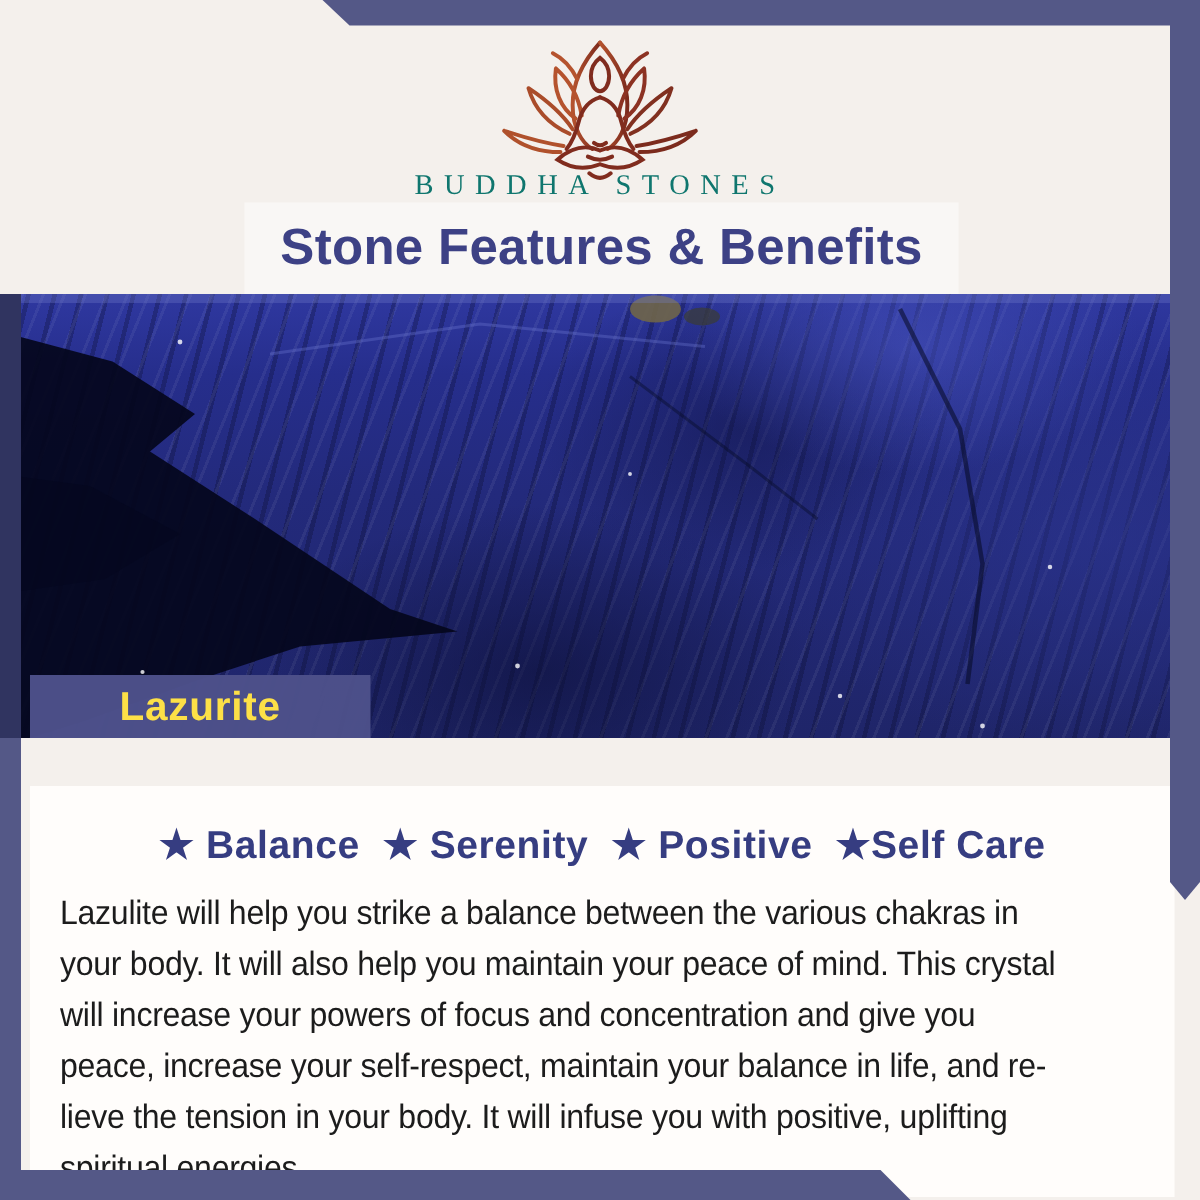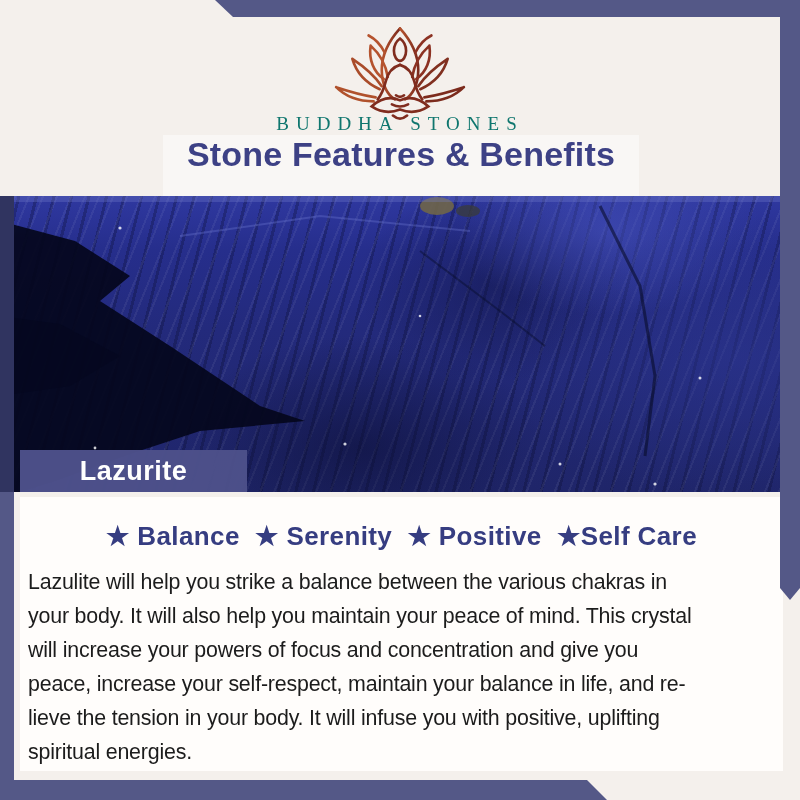--- a/index.html
+++ b/index.html
@@ -12,21 +12,21 @@
   .frame-svg{position:absolute;left:0;top:0;width:800px;height:800px;z-index:6;pointer-events:none;}
   
   .logo-svg{position:absolute;left:326px;top:26px;width:148px;height:94px;z-index:2;}
   .brand-name{
     position:absolute;left:0;top:113px;width:800px;text-align:center;z-index:2;
     font-family:"Liberation Serif",serif;font-size:19px;letter-spacing:7px;
     color:#0f766e;font-weight:400;
   }
   .title-banner{
     position:absolute;left:163px;top:135px;width:476px;height:61px;z-index:2;
-    background:#f9f7f5;display:flex;justify-content:center;
+    background:#f9f7f5;display:flex;align-items:center;justify-content:center;
   }
   .title-banner .title{
     font-size:34px;font-weight:bold;color:#3d4185;letter-spacing:0.2px;
   }
   
   .photo{
     position:absolute;left:0;top:196px;width:800px;height:296px;z-index:3;
     background-color:#232a7c;
     background-image:
       radial-gradient(220px 120px at 76% 12%, rgba(72,84,190,.55), rgba(72,84,190,0) 70%),
@@ -36,31 +36,31 @@
       repeating-linear-gradient(112deg, rgba(255,255,255,.06) 0 2px, rgba(255,255,255,0) 2px 13px),
       repeating-linear-gradient(104deg, rgba(8,10,40,.28) 0 3px, rgba(8,10,40,0) 3px 17px),
       linear-gradient(180deg,#2f38a0 0%,#262e8c 18%,#232a7c 45%,#1f2569 100%);
   }
   .photo-overlay{position:absolute;left:0;top:0;width:800px;height:296px;}
   
   .ribbon{
     position:absolute;left:20px;top:450px;width:227px;height:42px;z-index:7;
     background:rgba(77,81,138,.97);display:flex;align-items:center;justify-content:center;
   }
-  .ribbon .ribbon-label{color:#ffffff;font-size:27px;font-weight:bold;letter-spacing:0.5px;}
+  .ribbon .ribbon-label{color:#fde047;font-size:27px;font-weight:bold;letter-spacing:0.5px;}
   
   .card{
-    position:absolute;left:20px;top:497px;width:763px;height:274px;z-index:4;
+    position:absolute;left:20px;top:524px;width:763px;height:274px;z-index:4;
     background:#fffdfb;
   }
   .tagline{
     margin-top:24px;text-align:center;white-space:pre;
     font-size:26px;font-weight:bold;color:#363d81;letter-spacing:0.4px;
   }
-  .body-text{margin-top:13px;padding-left:8px;color:#1c1c1c;}
+  .body-text{margin-top:13px;padding-left:20px;color:#1c1c1c;}
   .body-line{
     white-space:nowrap;width:max-content;
     font-size:22.5px;line-height:34px;letter-spacing:-0.2px;
     transform:scaleX(.95);transform-origin:left center;
   }
 </style>
 </head>
 <body>
 
 <div class="stage">

